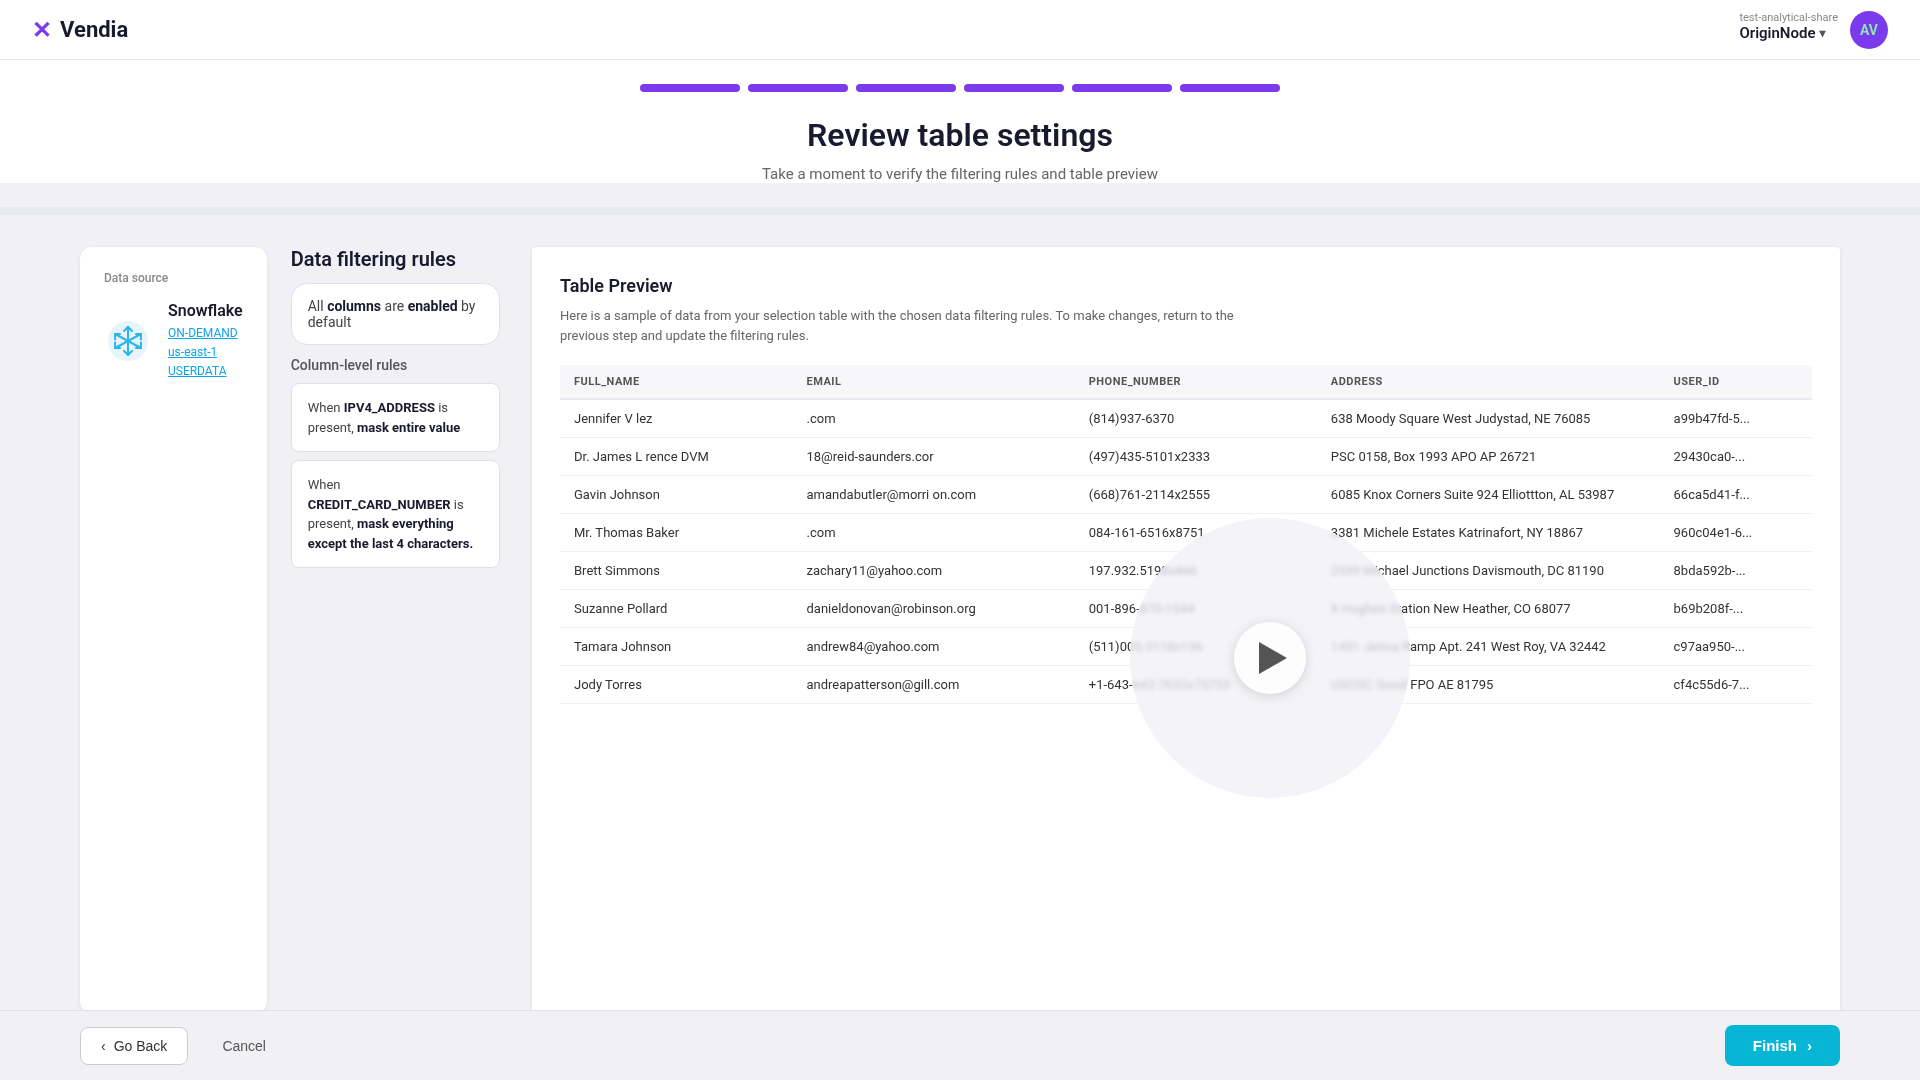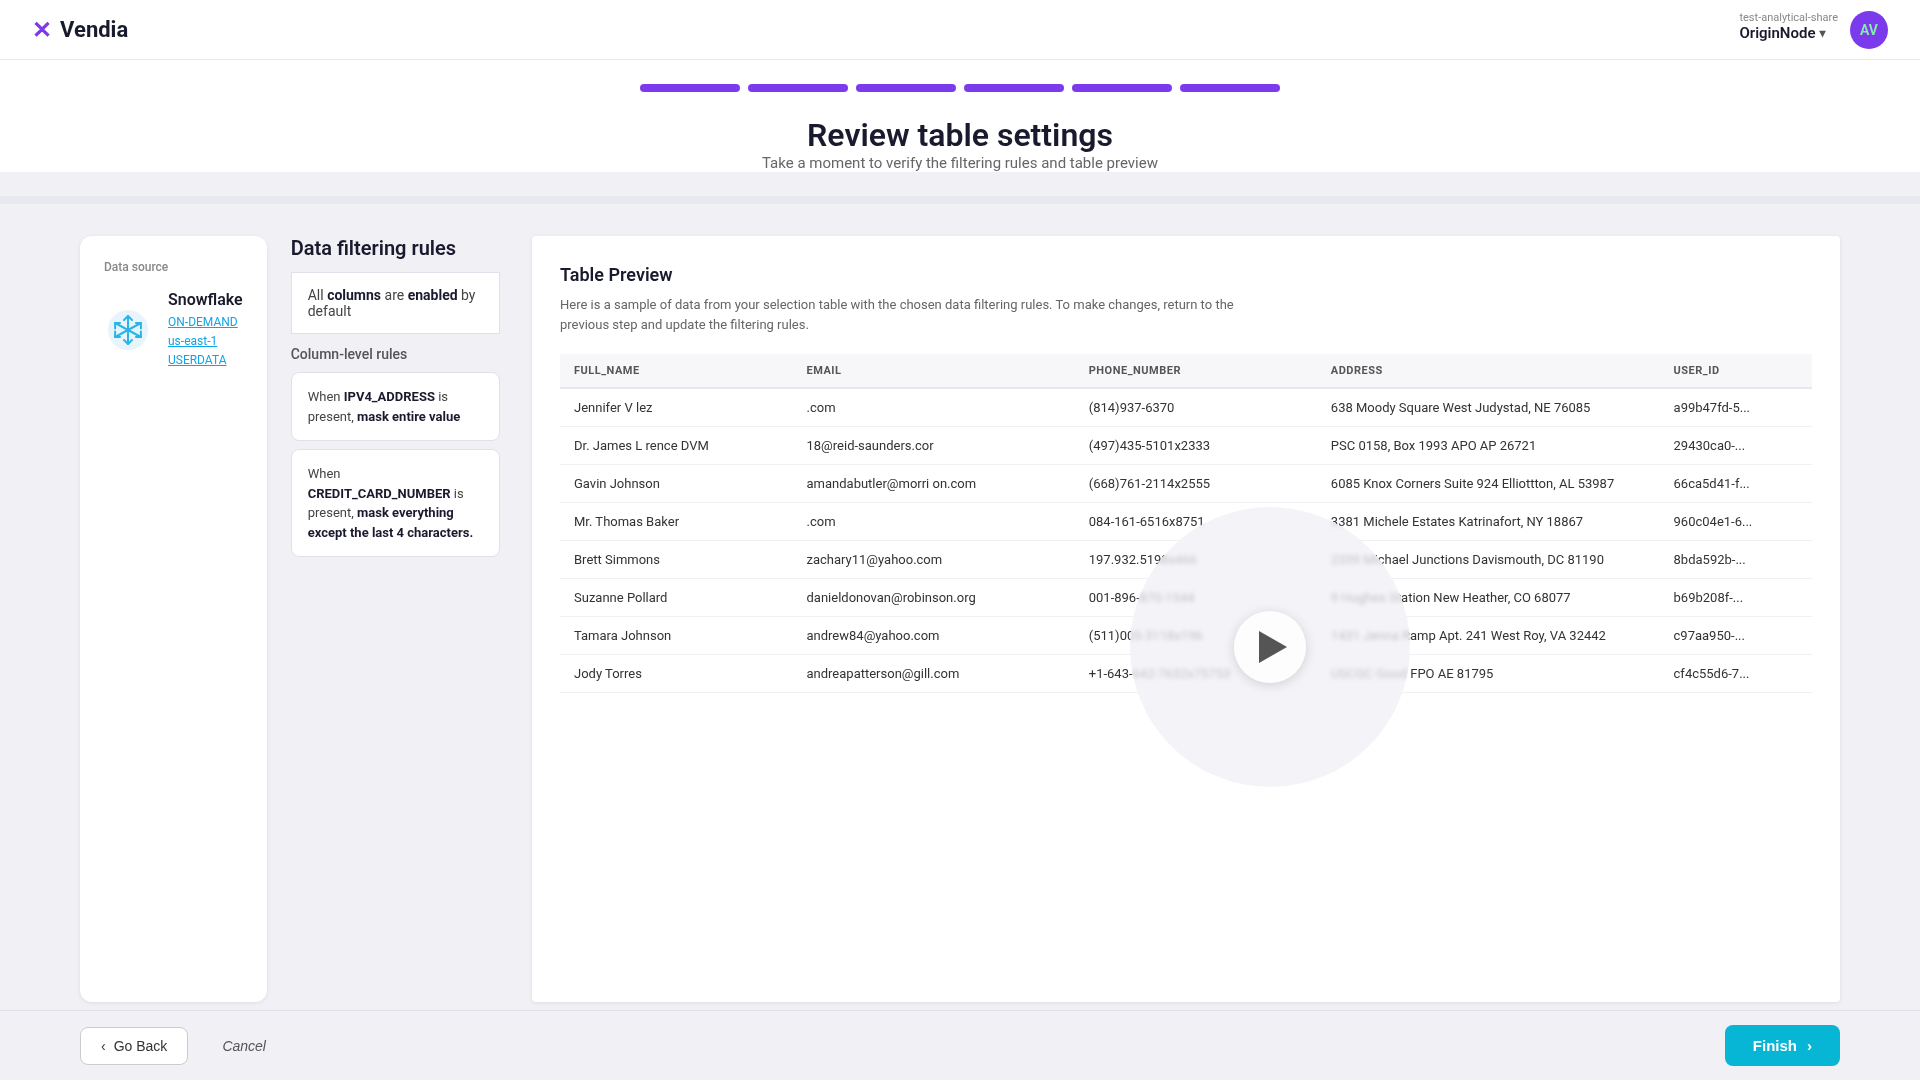--- a/index.html
+++ b/index.html
@@ -99,21 +99,21 @@
       width: 100px;
       height: 8px;
       border-radius: 4px;
       background: #7c3aed;
     }
 
     .page-title {
       font-size: 32px;
       font-weight: 600;
       color: #1a1a2e;
-      margin-bottom: 0;
+      margin-bottom: 11px;
     }
 
     .page-subtitle {
       font-size: 15px;
       color: #666;
       margin-bottom: 0;
     }
 
     
     .divider-bar {
@@ -222,21 +222,21 @@
     .filtering-title {
       font-size: 20px;
       font-weight: 600;
       color: #1a1a2e;
       margin-bottom: 12px;
     }
 
     .filtering-rule-box {
       background: #fff;
       border: 1px solid #e0e0ea;
-      border-radius: 0;
+      border-radius: 16px;
       padding: 14px 16px;
       font-size: 14px;
       color: #444;
       margin-bottom: 12px;
     }
 
     .filtering-rule-box b {
       font-weight: 700;
       color: #1a1a2e;
     }
@@ -396,21 +396,20 @@
       cursor: pointer;
     }
 
     .cancel-btn {
       font-size: 14px;
       color: #555;
       cursor: pointer;
       background: none;
       border: none;
       padding: 10px;
-      font-style: italic;
     }
 
     .finish-btn {
       display: flex;
       align-items: flex-start;
       gap: 10px;
       padding: 12px 28px;
       background: #06b6d4;
       color: #fff;
       border: none;

